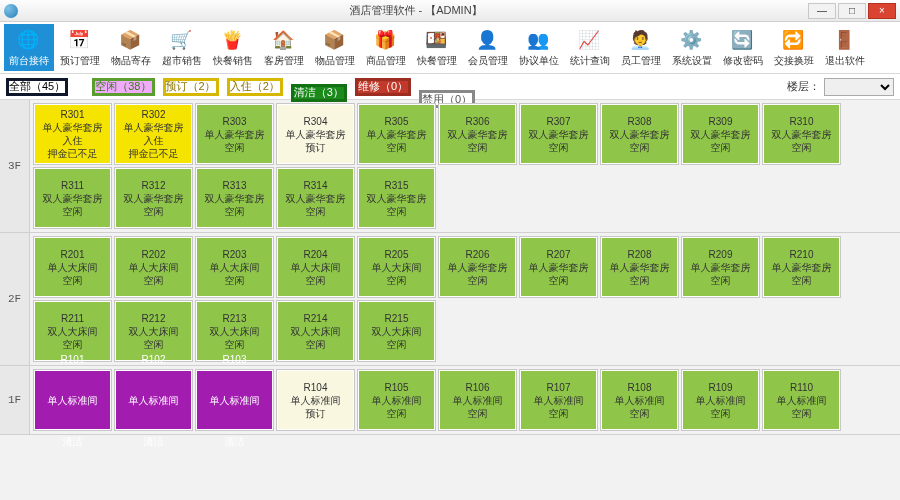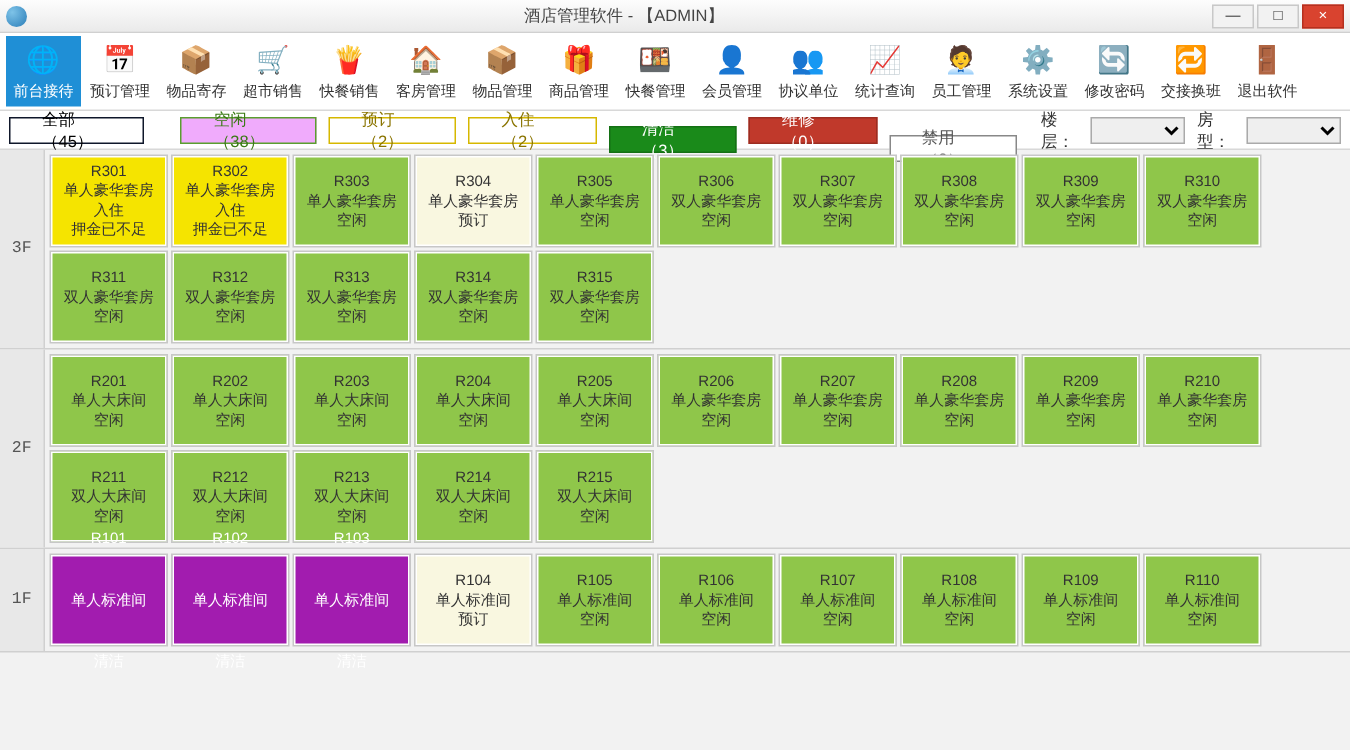--- a/index.html
+++ b/index.html
@@ -10,21 +10,21 @@
 .winbtns { display: flex; gap: 2px; }
 .winbtn { width: 28px; height: 16px; background: #f2f2f2; border: 1px solid #c8c8c8; display: flex; align-items: center; justify-content: center; font-size: 10px; color: #333; }
 .winbtn.close { background: #d9432f; color: #fff; border-color: #b5301f; }
 .toolbar { height: 52px; background: #fff; border-bottom: 1px solid #d8d8d8; display: flex; padding: 2px 4px; gap: 1px; }
 .tbtn { width: 50px; display: flex; flex-direction: column; align-items: center; justify-content: center; gap: 2px; cursor: pointer; }
 .tbtn.active { background: #1f8fd6; }
 .tbtn .ticon { width: 24px; height: 24px; display: flex; align-items: center; justify-content: center; font-size: 18px; }
 .tbtn .tlabel { font-size: 10px; color: #333; white-space: nowrap; }
 .tbtn.active .tlabel { color: #fff; }
 .filterbar { height: 26px; background: #fff; border-bottom: 1px solid #d8d8d8; display: flex; align-items: center; padding: 0 6px; gap: 8px; }
-.fbtn { height: 18px; padding: 0 21px; border: 1px solid #0f172a; background: #fff; display: flex; align-items: center; font-size: 11px; cursor: pointer; }
+.fbtn { height: 18px; padding: 0 0; border: 3px solid #0f172a; background: #fff; display: flex; align-items: center; font-size: 11px; cursor: pointer; }
 .fbtn.green { border-color: #5a9e2f; color: #3a7a16; background: #f0abfc; margin-left: 16px; }
 .fbtn.yellow { border-color: #d6b800; color: #8a7400; }
 .fbtn.dgreen { background: #1a8a1a; color: #fff; border-color: #147014; margin-top: 12px; }
 .fbtn.red { background: #c0392b; color: #fff; border-color: #9c2d21; }
 .fbtn.gray { border-color: #888; color: #555; margin-top: 25px; }
 .fspacer { flex: 1; }
 .fsel { display: flex; align-items: center; gap: 4px; font-size: 11px; color: #333; }
 .fsel select { width: 70px; height: 18px; font-size: 11px; border: 1px solid #aaa; }
 .grid { height: 400px; overflow: auto; background: #f2f2f2; }
 .floor-row { display: flex; border-bottom: 1px solid #d0d0d0; }
@@ -128,24 +128,20 @@
   <div class="fbtn yellow">预订（2）</div>
   <div class="fbtn yellow">入住（2）</div>
   <div class="fbtn dgreen">清洁（3）</div>
   <div class="fbtn red">维修（0）</div>
   <div class="fbtn gray">禁用（0）</div>
   <div class="fspacer"></div>
   <div class="fsel">
     <span>楼层：</span>
     <select><option></option></select>
   </div>
-  <div class="fsel">
-    <span>房型：</span>
-    <select><option></option></select>
-  </div>
 </div>
 
 <div class="grid" id="grid">
     <div class="floor-row">
       <div class="floor-label">3F</div>
       <div class="rooms-wrap">
         <div class="room-line">
           <div class="room st-occupied">
             <div class="rnum">R301</div>
             <div>单人豪华套房</div>

